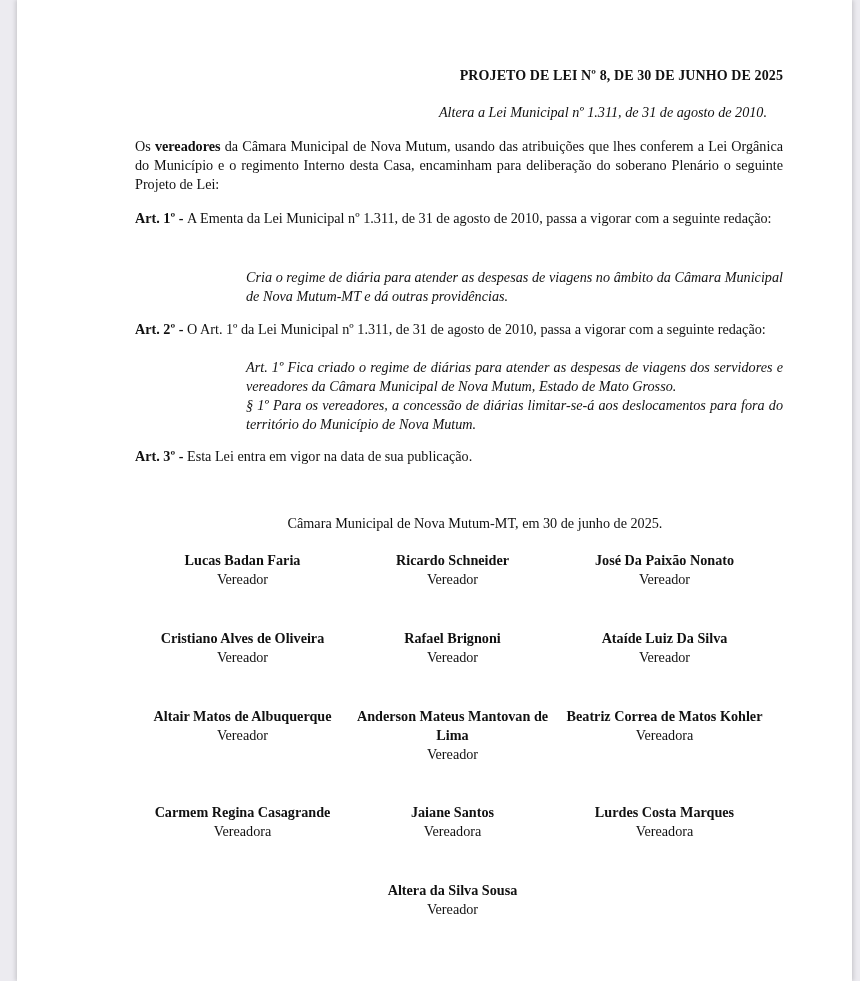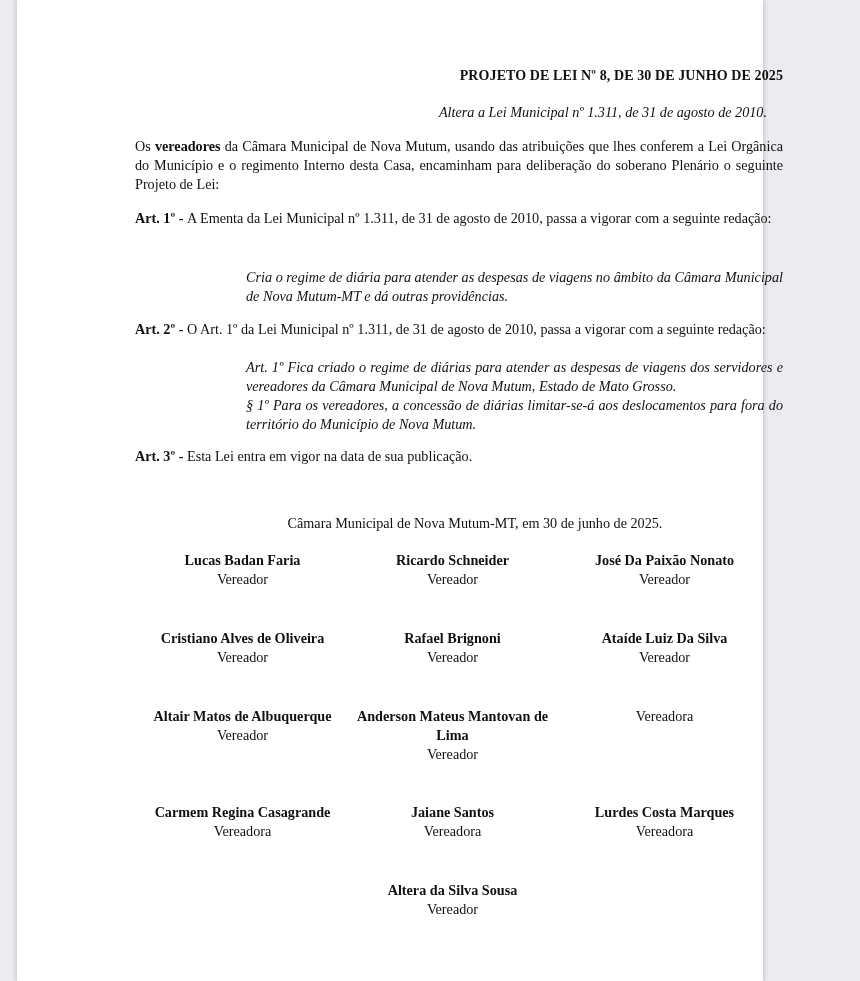--- a/index.html
+++ b/index.html
@@ -3,21 +3,21 @@
 <meta charset="utf-8">
 <style>
   html, body { margin: 0; padding: 0; }
   body {
     width: 860px; height: 981px; overflow: hidden;
     background: #ecebf0;
     font-family: "Liberation Serif", "DejaVu Serif", serif;
     color: #111;
   }
   .page {
-    position: absolute; left: 17px; top: 0; width: 746px; height: 981px;
+    position: absolute; left: 17px; top: 0; width: 835px; height: 981px;
     background: #ffffff;
     box-shadow: -2px 0 4px rgba(0,0,0,0.12), 2px 0 4px rgba(0,0,0,0.12);
   }
   .content { position: absolute; left: 118px; width: 648px; top: 0; font-size: 14.2px; line-height: 19px; }
   .title { position: absolute; top: 66px; right: 0; font-weight: bold; font-size: 14px; letter-spacing: 0.1px; }
   .subtitle { position: absolute; top: 103px; right: 16px; font-style: italic; }
   .para { position: absolute; left: 0; width: 648px; text-align: justify; text-align-last: left; }
   .p-intro { top: 137px; }
   .p-art1 { top: 209px; }
   .p-quote1 { top: 268px; left: 111px; width: 537px; font-style: italic; }
@@ -84,20 +84,21 @@
 
     <div class="sig c1 r3">
         <span class="nm">Altair Matos de Albuquerque</span>
         <span class="rl">Vereador</span>
       </div>
     <div class="sig c2 r3">
         <span class="nm">Anderson Mateus Mantovan de Lima</span>
         <span class="rl">Vereador</span>
       </div>
     <div class="sig c3 r3">
+        <span class="nm">Beatriz Correa de Matos Kohler</span>
         <span class="rl">Vereadora</span>
       </div>
 
     <div class="sig c1 r4">
         <span class="nm">Carmem Regina Casagrande</span>
         <span class="rl">Vereadora</span>
       </div>
     <div class="sig c2 r4">
         <span class="nm">Jaiane Santos</span>
         <span class="rl">Vereadora</span>

